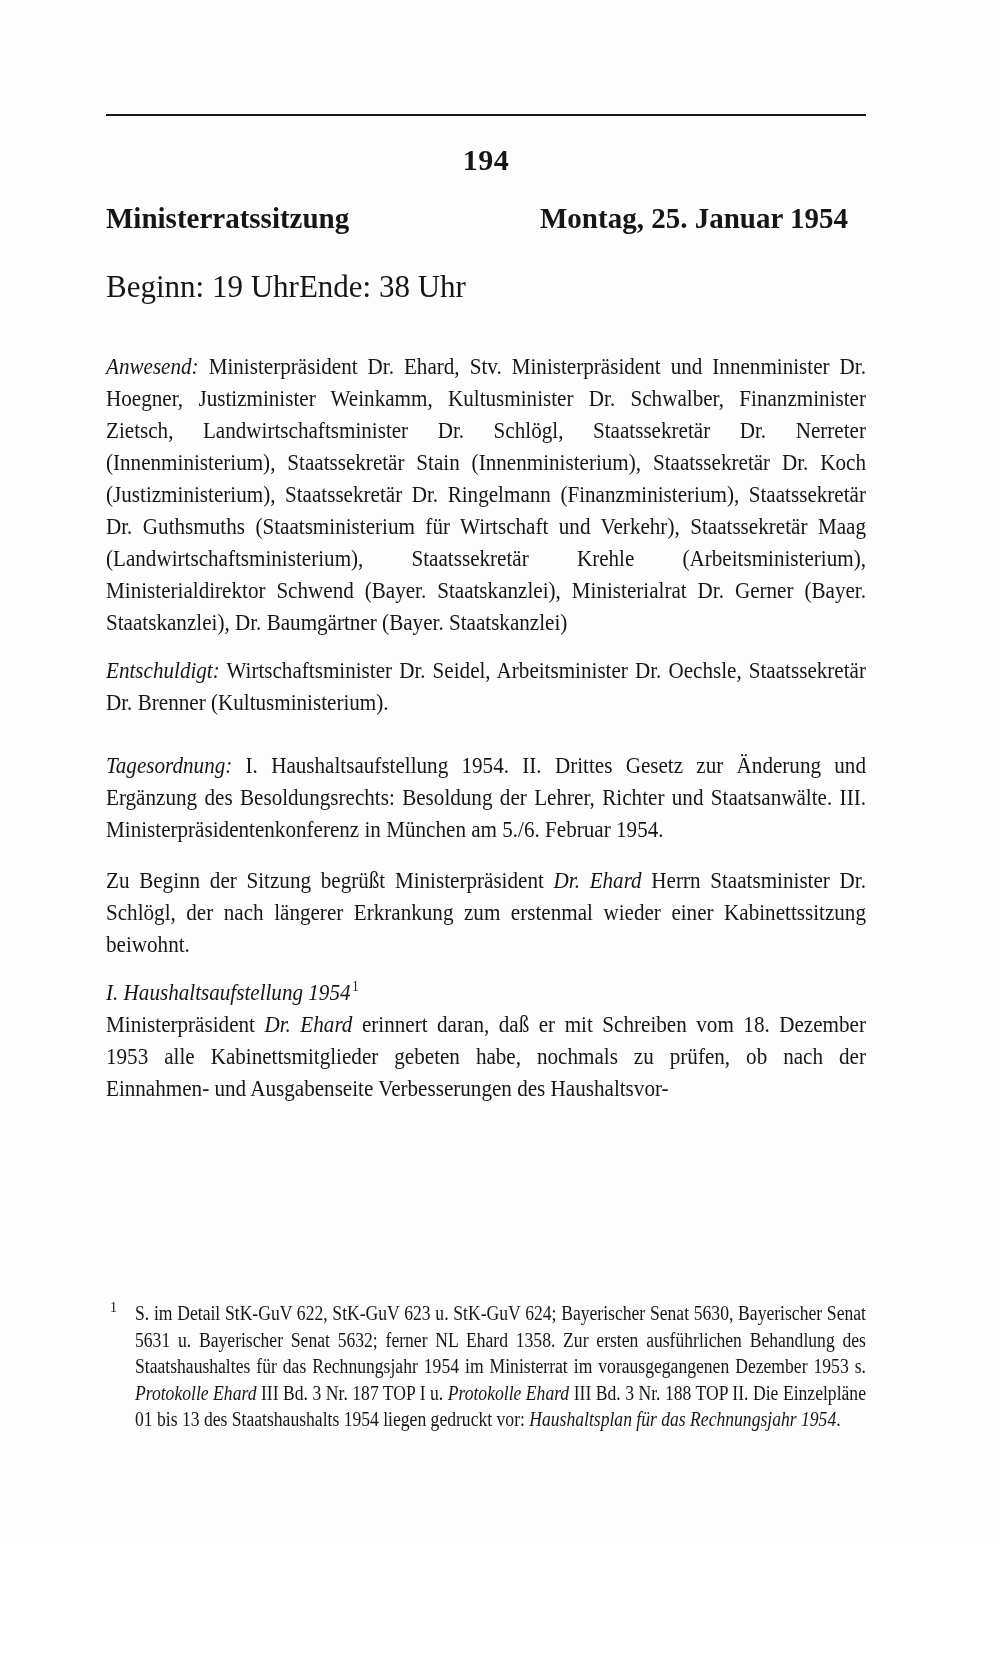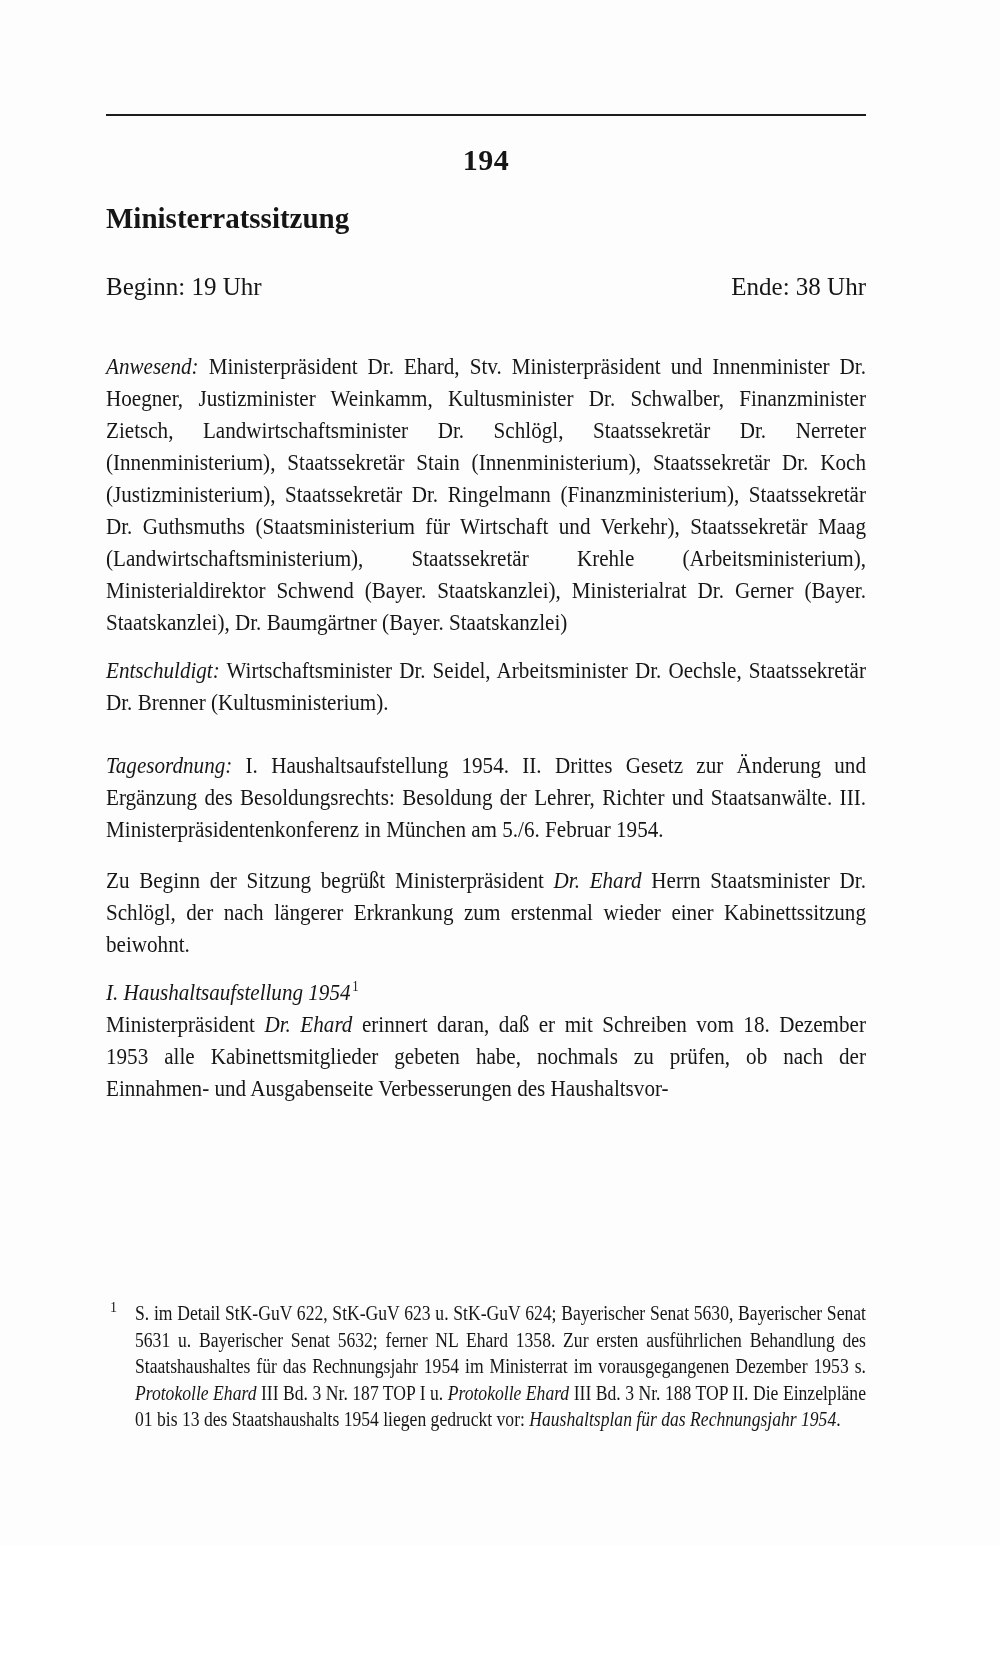--- a/index.html
+++ b/index.html
@@ -41,23 +41,22 @@
     display: flex;
     justify-content: space-between;
     align-items: baseline;
     font-size: 29px;
     line-height: 36px;
     font-weight: 700;
   }
   .times-row {
     margin: 35px 0 0 0;
     display: flex;
-    justify-content: space-between;
     align-items: baseline;
-    font-size: 25px;
+    font-size: 31px;
     line-height: 32px;
   }
   
   .jpara {
     width: 864px;
     transform: scaleX(0.8796);
     transform-origin: 0 0;
     font-size: 24px;
     line-height: 32px;
     text-align: justify;
@@ -104,20 +103,21 @@
 
 <div class="sheet">
   <div class="column">
 
     <hr class="top-rule">
 
     <div class="page-number">194</div>
 
     <div class="header-row">
       <span>Ministerratssitzung</span>
+      <span>Montag, 25. Januar 1954</span>
     </div>
 
     <div class="times-row">
       <span>Beginn: 19 Uhr</span>
       <span>Ende: 38 Uhr</span>
     </div>
 
     <div class="jpara p-anwesend"><i>Anwesend:</i> Ministerpräsident Dr. Ehard, Stv. Ministerpräsident und Innenminister Dr. Hoegner, Justizminister Weinkamm, Kultusminister Dr. Schwalber, Finanzminister Zietsch, Landwirtschaftsminister Dr. Schlögl, Staatssekretär Dr. Nerreter (Innenministerium), Staatssekretär Stain (Innenministerium), Staatssekretär Dr. Koch (Justizministerium), Staatssekretär Dr. Ringelmann (Finanzministerium), Staatssekretär Dr. Guthsmuths (Staatsministerium für Wirtschaft und Verkehr), Staatssekretär Maag (Landwirtschaftsministerium), Staatssekretär Krehle (Arbeitsministerium), Ministerialdirektor Schwend (Bayer. Staatskanzlei), Ministerialrat Dr. Gerner (Bayer. Staatskanzlei), Dr. Baumgärtner (Bayer. Staatskanzlei)</div>
 
     <div class="jpara p-entschuldigt"><i>Entschuldigt:</i> Wirtschaftsminister Dr. Seidel, Arbeitsminister Dr. Oechsle, Staatssekretär Dr. Brenner (Kultusministerium).</div>

